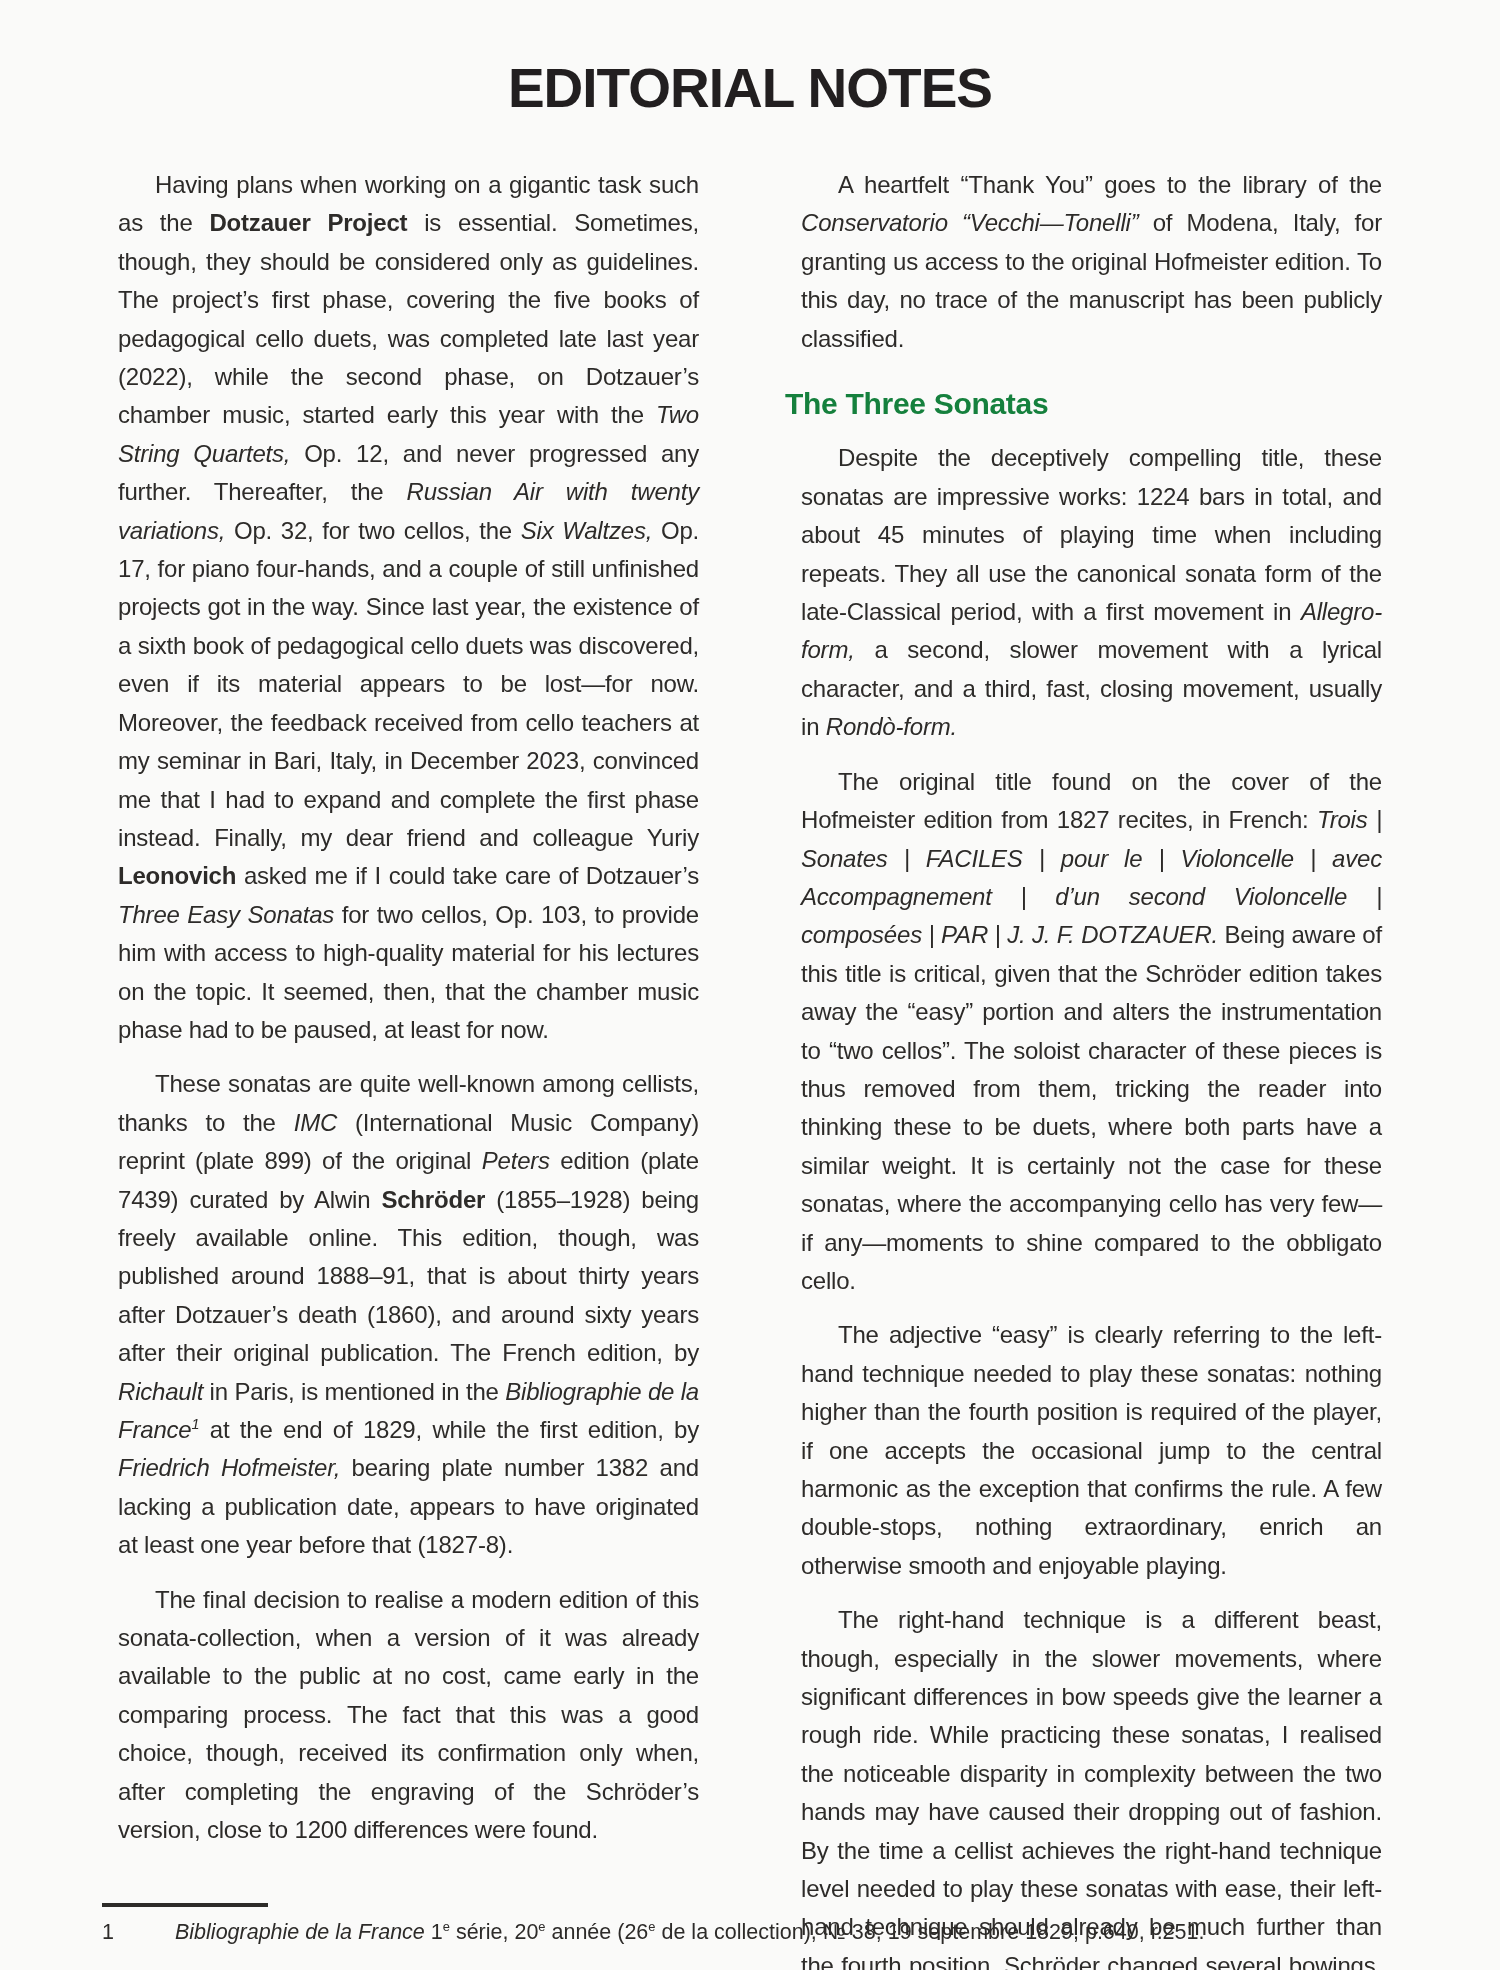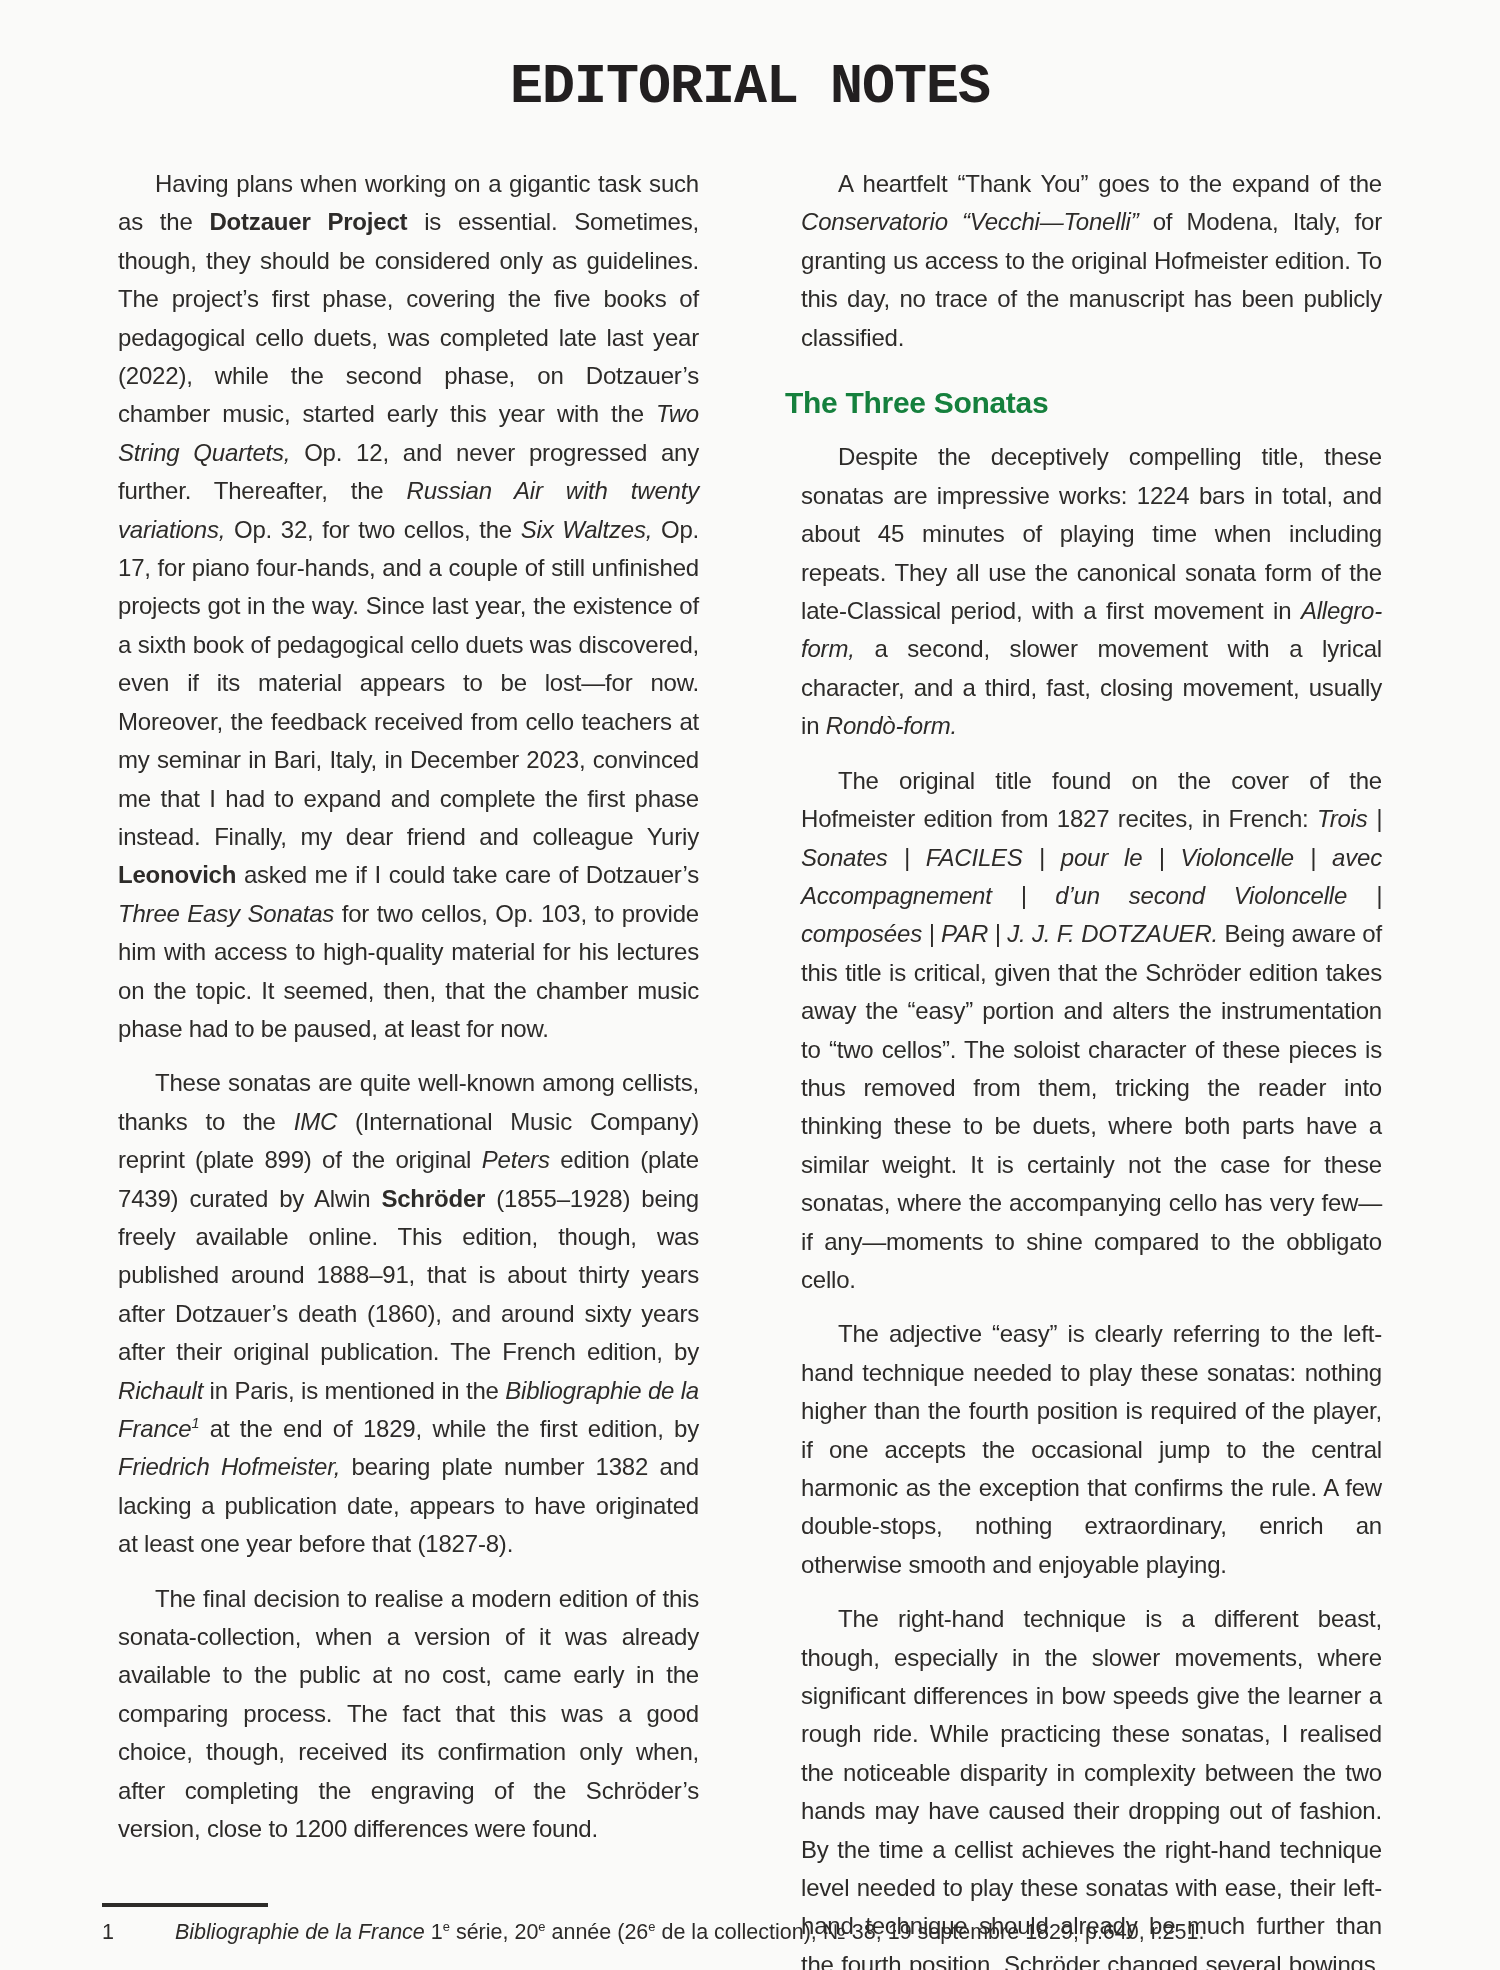--- a/index.html
+++ b/index.html
@@ -72,30 +72,30 @@
     line-height: 27px;
     text-align: left;
   }
   .fn-marker { flex: 0 0 73px; }
   .fn-text   { flex: 1 1 auto; }
 </style>
 </head>
 <body>
 
 <div class="page" style="background: rgb(250, 250, 249); color: rgb(45, 43, 41);">
-  <h1 class="doc-title" style="color: rgb(34, 31, 32); font-family: Liberation Mono, monospace;">EDITORIAL NOTES</h1>
+  <h1 class="doc-title" style="color: rgb(34, 31, 32);">EDITORIAL NOTES</h1>
 
   <div class="columns">
     <div class="column">
         <p class="para"><span>Having plans when working on a gigantic task such as the </span><span class="b">Dotzauer Project</span><span> is essential. Sometimes, though, they should be considered only as guidelines. The project’s first phase, covering the five books of pedagogical cello duets, was completed late last year (2022), while the second phase, on Dotzauer’s chamber music, started early this year with the </span><span class="i">Two String Quartets,</span><span> Op. 12, and never progressed any further. Thereafter, the </span><span class="i">Russian Air with twenty variations,</span><span> Op. 32, for two cellos, the </span><span class="i">Six Waltzes,</span><span> Op. 17, for piano four-hands, and a couple of still unfinished projects got in the way. Since last year, the existence of a sixth book of pedagogical cello duets was discovered, even if its material appears to be lost—for now. Moreover, the feedback received from cello teachers at my seminar in Bari, Italy, in December 2023, convinced me that I had to expand and complete the first phase instead. Finally, my dear friend and colleague Yuriy </span><span class="b">Leonovich</span><span> asked me if I could take care of Dotzauer’s </span><span class="i">Three Easy Sonatas</span><span> for two cellos, Op. 103, to provide him with access to high-quality material for his lectures on the topic. It seemed, then, that the chamber music phase had to be paused, at least for now.</span></p>
         <p class="para"><span>These sonatas are quite well-known among cellists, thanks to the </span><span class="i">IMC</span><span> (International Music Company) reprint (plate 899) of the original </span><span class="i">Peters</span><span> edition (plate 7439) curated by Alwin </span><span class="b">Schröder</span><span> (1855–1928) being freely available online. This edition, though, was published around 1888–91, that is about thirty years after Dotzauer’s death (1860), and around sixty years after their original publication. The French edition, by </span><span class="i">Richault</span><span> in Paris, is mentioned in the </span><span class="i">Bibliographie de la France</span><span class="i sup">1</span><span> at the end of 1829, while the first edition, by </span><span class="i">Friedrich Hofmeister,</span><span> bearing plate number 1382 and lacking a publication date, appears to have originated at least one year before that (1827-8).</span></p>
         <p class="para"><span>The final decision to realise a modern edition of this sonata-collection, when a version of it was already available to the public at no cost, came early in the comparing process. The fact that this was a good choice, though, received its confirmation only when, after completing the engraving of the Schröder’s version, close to 1200 differences were found.</span></p>
       </div>
     <div class="column">
-        <p class="para"><span>A heartfelt “Thank You” goes to the expand of the </span><span class="i">Conservatorio “Vecchi—Tonelli”</span><span> of Modena, Italy, for granting us access to the original Hofmeister edition. To this day, no trace of the manuscript has been publicly classified.</span></p>
+        <p class="para"><span>A heartfelt “Thank You” goes to the library of the </span><span class="i">Conservatorio “Vecchi—Tonelli”</span><span> of Modena, Italy, for granting us access to the original Hofmeister edition. To this day, no trace of the manuscript has been publicly classified.</span></p>
         <h2 class="section-heading">The Three Sonatas</h2>
         <p class="para"><span>Despite the deceptively compelling title, these sonatas are impressive works: 1224 bars in total, and about 45 minutes of playing time when including repeats. They all use the canonical sonata form of the late-Classical period, with a first movement in </span><span class="i">Allegro-form,</span><span> a second, slower movement with a lyrical character, and a third, fast, closing movement, usually in </span><span class="i">Rondò-form.</span></p>
         <p class="para"><span>The original title found on the cover of the Hofmeister edition from 1827 recites, in French: </span><span class="i">Trois | Sonates | FACILES | pour le | Violoncelle | avec Accompagnement | d’un second Violoncelle | composées | PAR | J. J. F. DOTZAUER.</span><span> Being aware of this title is critical, given that the Schröder edition takes away the “easy” portion and alters the instrumentation to “two cellos”. The soloist character of these pieces is thus removed from them, tricking the reader into thinking these to be duets, where both parts have a similar weight. It is certainly not the case for these sonatas, where the accompanying cello has very few—if any—moments to shine compared to the obbligato cello.</span></p>
         <p class="para"><span>The adjective “easy” is clearly referring to the left-hand technique needed to play these sonatas: nothing higher than the fourth position is required of the player, if one accepts the occasional jump to the central harmonic as the exception that confirms the rule. A few double-stops, nothing extraordinary, enrich an otherwise smooth and enjoyable playing.</span></p>
         <p class="para"><span>The right-hand technique is a different beast, though, especially in the slower movements, where significant differences in bow speeds give the learner a rough ride. While practicing these sonatas, I realised the noticeable disparity in complexity between the two hands may have caused their dropping out of fashion. By the time a cellist achieves the right-hand technique level needed to play these sonatas with ease, their left-hand technique should already be much further than the fourth position. Schröder changed several bowings, but his contribution did not make these sonatas any easier to practice. If</span></p>
       </div>
   </div>
 
   <div class="footnote-area">
     <div class="footnote-rule"></div>

